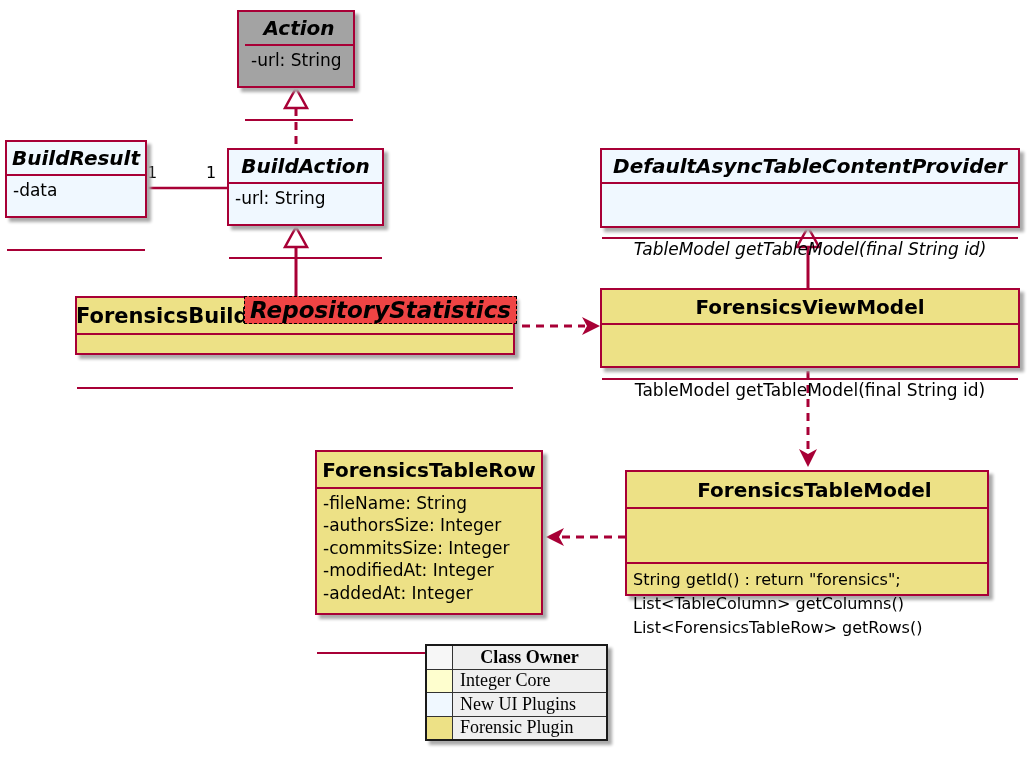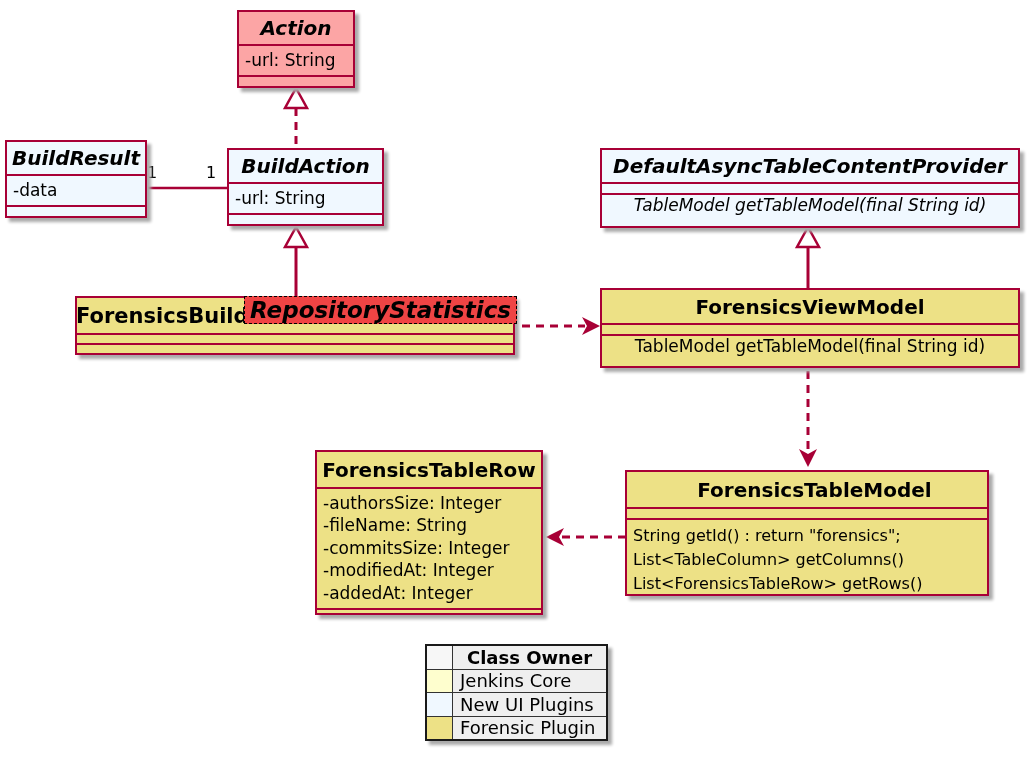--- a/index.html
+++ b/index.html
@@ -14,38 +14,38 @@
   svg.wires { position:absolute; left:0; top:0; pointer-events:none; }
 
   
   .uml {
     position: absolute;
     border: 2px solid #A80036;
     box-shadow: 4px 4px 3px #ababab;
     display: flex; flex-direction: column;
     color: #000;
   }
-  .fill-core  { background: #fca5a5; }
+  .fill-core  { background: #a3a3a3; padding-left: 6px; }
   .fill-newui { background: #F0F8FF; }
   .fill-forensic { background: #EDE186; }
 
   .uml .title {
     display:flex; align-items:center; justify-content:center;
     font-weight: bold; font-size: 20px;
     border-bottom: 2px solid #A80036;
     flex: 0 0 auto;
   }
   .uml .title.abstract { font-style: italic; }
   .uml .compartment { flex: 0 0 auto; }
   .uml .compartment + .compartment { border-top: 2px solid #A80036; }
   .uml .members { font-size: 17px; padding: 3px 6px 4px 6px; line-height: 22.4px; }
   .uml .members .m { white-space: nowrap; }
   .uml .centered { display:flex; align-items:center; justify-content:center; }
   .uml .italic { font-style: italic; }
-  .spacer { flex: 1 1 auto; }
+  .spacer { flex: 1 1 auto; margin-top: 44px; }
 
   .generic-box {
     position:absolute;
     border: 1px dashed #000;
     background: #ef4444;
     font-weight: bold; font-style: italic;
     font-size: 23px;
     display:flex; align-items:center; justify-content:center;
     padding: 0 5px;
     white-space: nowrap;
@@ -56,21 +56,21 @@
     font-size: 16px; color:#000;
   }
 
   
   .legend {
     position:absolute;
     border: 2px solid #1a1a1a;
     background: #EFEFEF;
     box-shadow: 4px 4px 3px #ababab;
     display:flex; flex-direction:column;
-    font-size: 18px; color:#000;
+    font-size: 18px; color:#000;font-family:Liberation Serif, serif;
   }
   .legend .lrow {
     flex: 1 1 0;
     display:flex; align-items:stretch;
   }
   .legend .lrow + .lrow { border-top: 1.5px solid #333; }
   .legend .swatch {
     flex: 0 0 26px;
     border-right: 1.5px solid #333;
   }
@@ -159,22 +159,22 @@
     <div class="title" style="height:35px;">ForensicsViewModel</div>
     <div class="compartment" style="height:9px;"></div>
     <div class="compartment spacer centered" style="font-size:17px;">
       <div class="m">TableModel getTableModel(final String id)</div>
     </div>
   </div>
 
   <div class="uml fill-forensic" style="left:315px; top:450px; width:228px; height:165px;">
     <div class="title" style="height:37px;">ForensicsTableRow</div>
     <div class="compartment members">
+      <div class="m">-fileName: String</div>
       <div class="m">-authorsSize: Integer</div>
-      <div class="m">-fileName: String</div>
       <div class="m">-commitsSize: Integer</div>
       <div class="m">-modifiedAt: Integer</div>
       <div class="m">-addedAt: Integer</div>
     </div>
     <div class="compartment spacer"></div>
   </div>
 
   <div class="uml fill-forensic" style="left:625px; top:470px; width:364px; height:126px;">
     <div class="title" style="height:37px;padding-left:15px;">ForensicsTableModel</div>
     <div class="compartment" style="height:9px;"></div>
@@ -185,21 +185,21 @@
     </div>
   </div>
 
   <div class="legend" style="left:425px; top:644px; width:183px; height:97px;">
     <div class="lrow header">
       <div class="swatch sw-header"></div>
       <div class="llabel">Class Owner</div>
     </div>
     <div class="lrow">
       <div class="swatch sw-core"></div>
-      <div class="llabel">Jenkins Core</div>
+      <div class="llabel">Integer Core</div>
     </div>
     <div class="lrow">
       <div class="swatch sw-newui"></div>
       <div class="llabel">New UI Plugins</div>
     </div>
     <div class="lrow">
       <div class="swatch sw-forensic"></div>
       <div class="llabel">Forensic Plugin</div>
     </div>
   </div>

